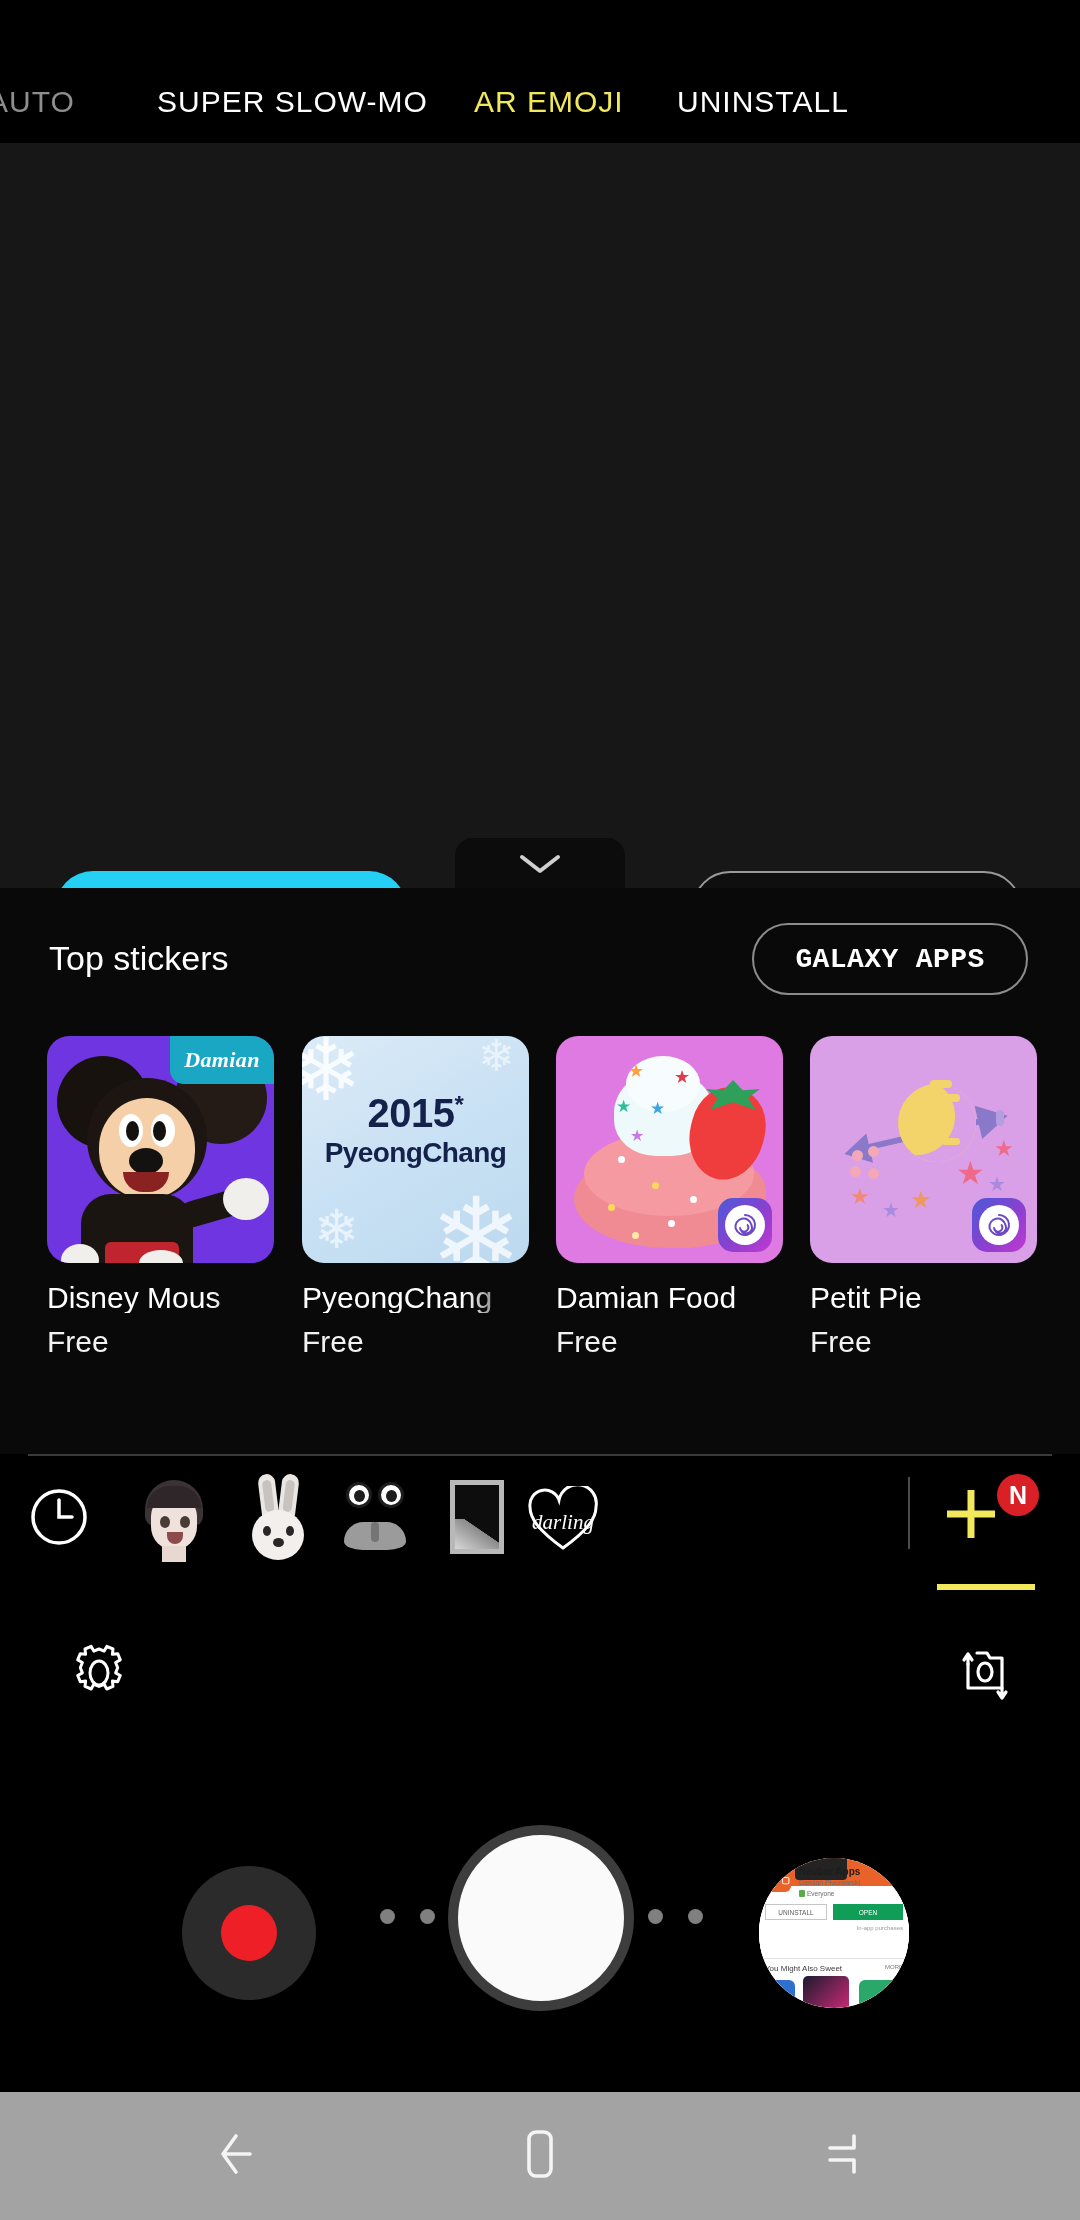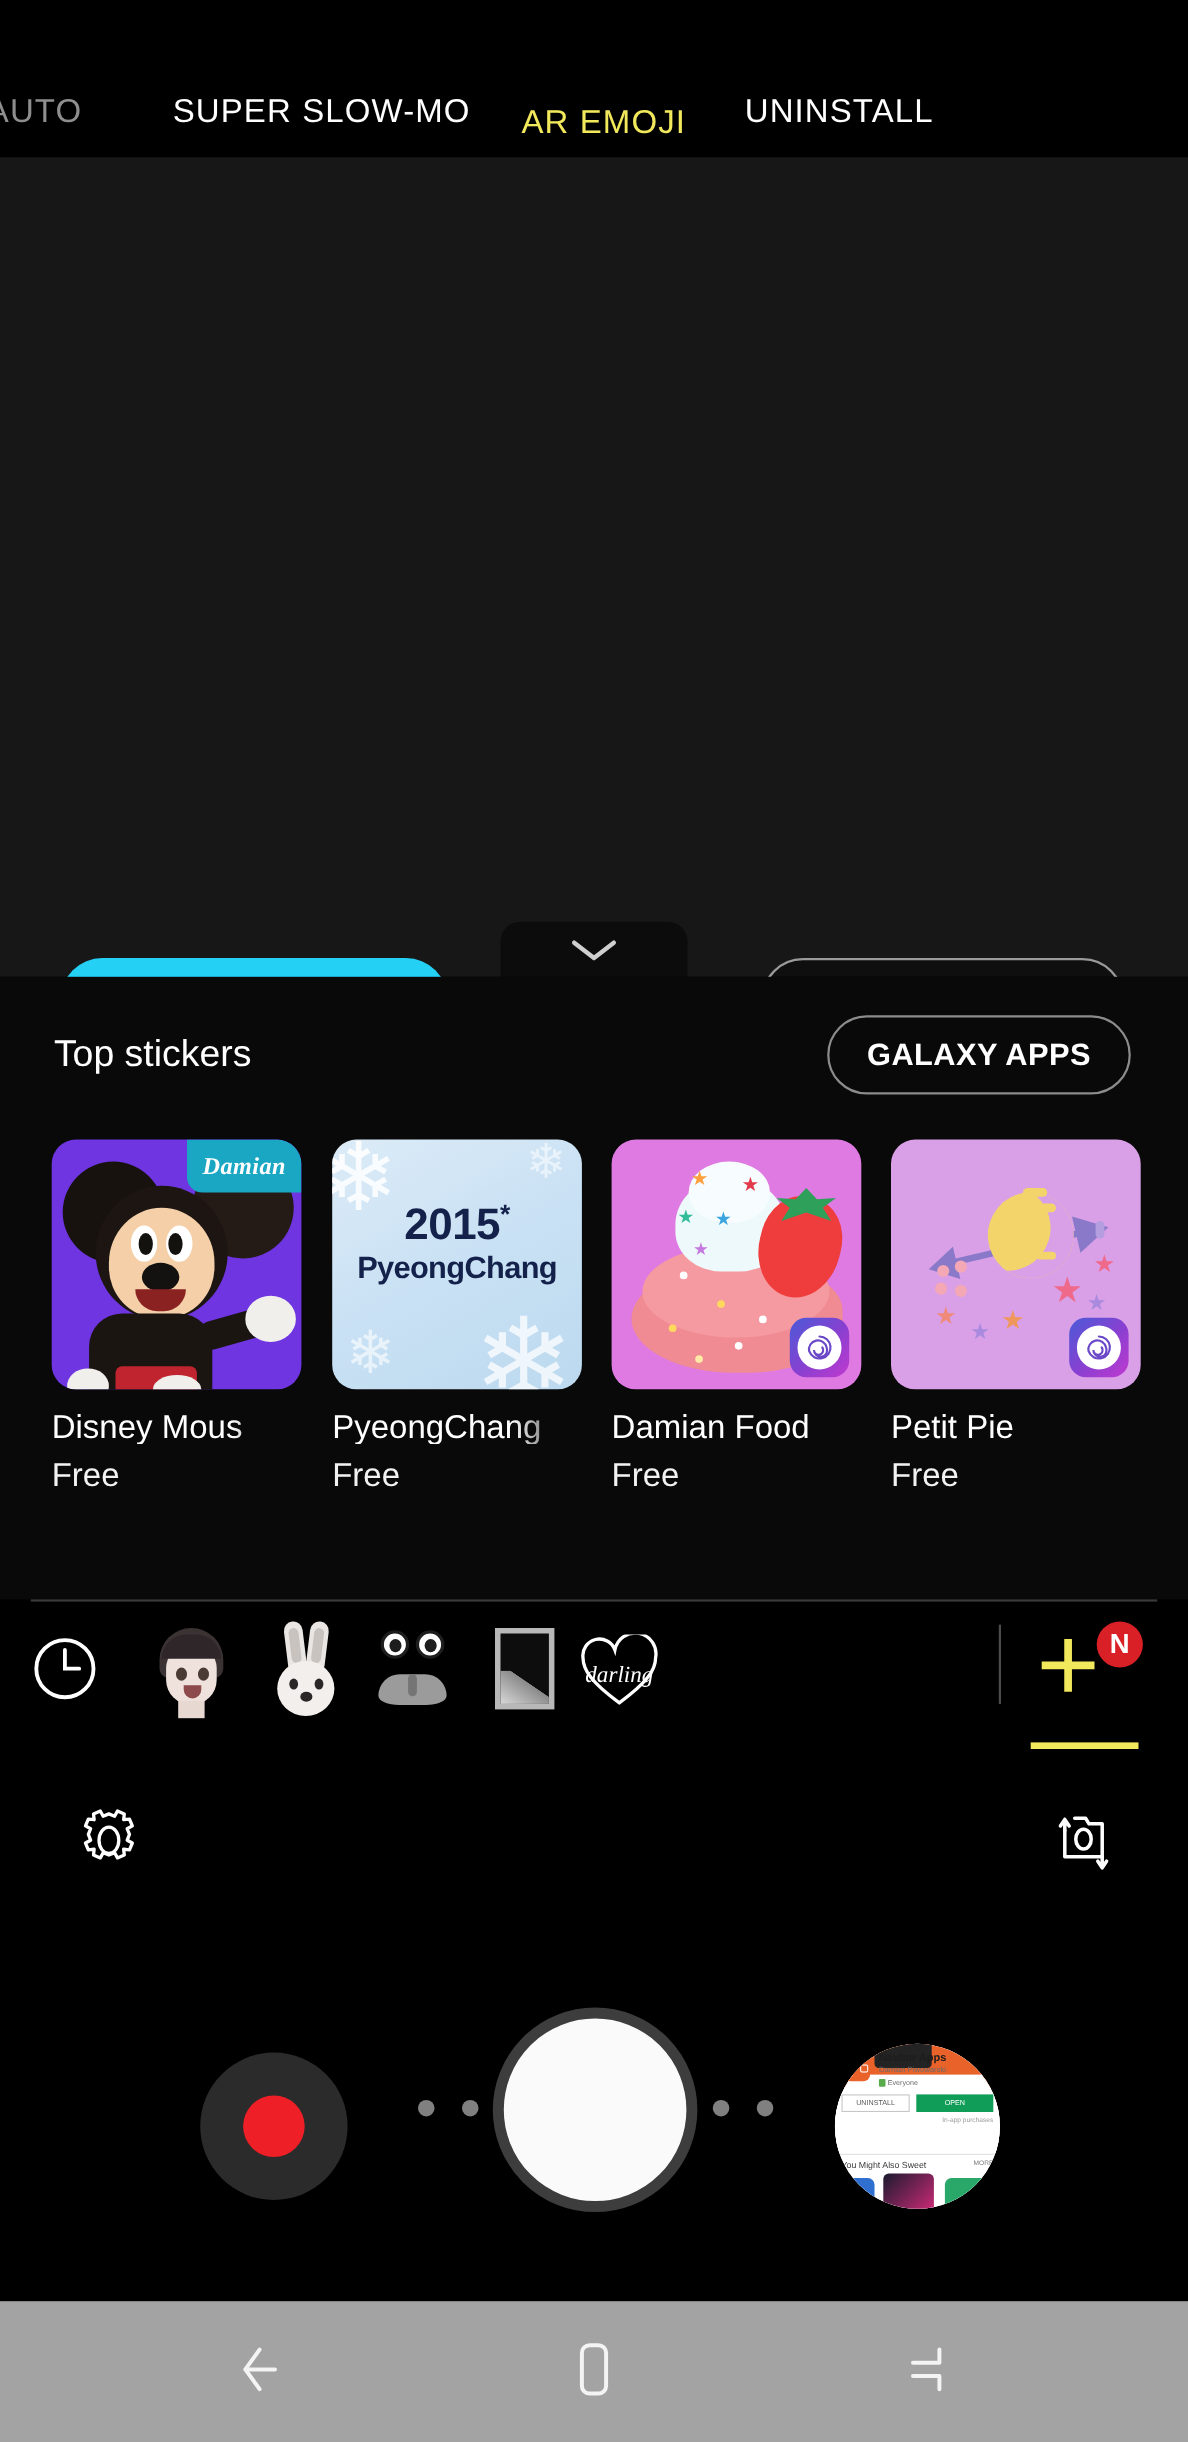--- a/index.html
+++ b/index.html
@@ -17,21 +17,21 @@
     background:#000; display:flex; align-items:flex-end; padding-bottom:24px;
   }
   .mode-tab{
     font-size:30px; letter-spacing:1.0px; font-weight:400; white-space:nowrap;
     color:#ffffff;
   }
   .mode-tab.dim{ color:#8e8e8e; }
   .mode-tab.active{ color:#f2e85c; }
   .m-auto{ position:absolute; left:-12px; bottom:24px; }
   .m-ssm { position:absolute; left:157px; bottom:24px; }
-  .m-ar  { position:absolute; left:474px; bottom:14px; }
+  .m-ar  { position:absolute; left:474px; bottom:24px; }
   .m-hyp { position:absolute; left:677px; bottom:24px; }
 
   
   .viewfinder{
     position:absolute; top:143px; left:0; width:1080px; height:745px;
     background:#171717;
   }
 
   
   .btn-create{
@@ -66,21 +66,21 @@
   }
   .panel-title{
     position:absolute; left:49px; top:16px;
     color:#fff; font-size:34px; font-weight:400;
   }
   .galaxy-apps{
     position:absolute; right:52px; top:0;
     width:276px; height:72px; border-radius:36px;
     border:2px solid #8c8c8c; background:transparent;
     display:flex; align-items:center; justify-content:center;
-    color:#fff; font-size:28px; font-weight:bold; letter-spacing:.4px;
+    color:#fff; font-size:28px; font-weight:bold; letter-spacing:.4px;font-family:Liberation Mono, monospace;
   }
 
   
   .cards{ position:absolute; top:148px; left:0; width:1080px; height:380px; }
   .card{ position:absolute; top:0; width:227px; }
   .card:nth-child(1){ left:47px; }
   .card:nth-child(2){ left:302px; }
   .card:nth-child(3){ left:556px; }
   .card:nth-child(4){ left:810px; }
   .thumb{

